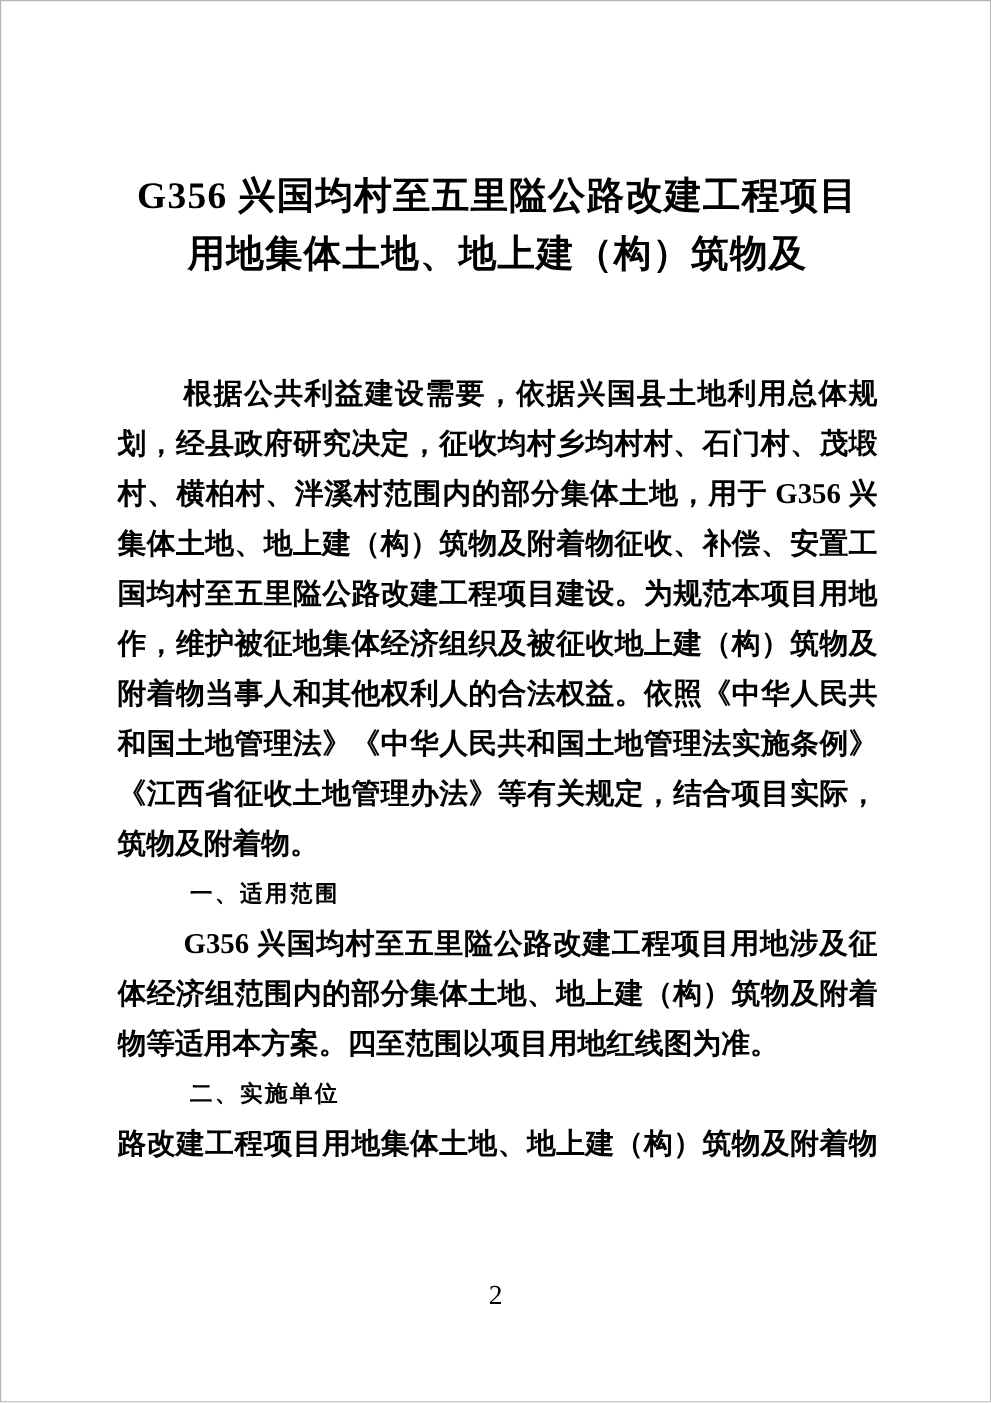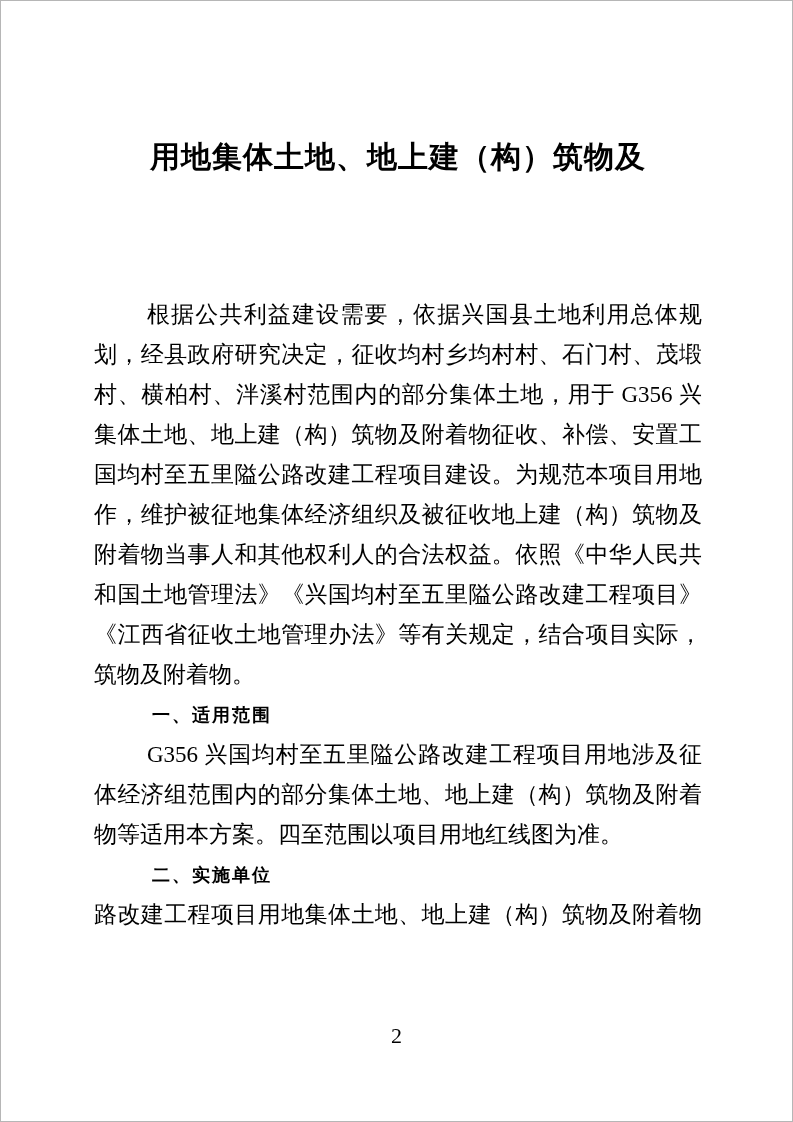--- a/index.html
+++ b/index.html
@@ -32,20 +32,21 @@
       width: 608px;
       font-family: "Liberation Serif", "DejaVu Serif", serif;
       font-size: 23px;
     }
     .bline {
       height: 40px;
       line-height: 40px;
       text-align: justify;
       text-align-last: justify;
       overflow: hidden;
+      font-weight: bold;
     }
     .bline.indent { text-indent: 2.3em; }
     .bline.para-end { text-align-last: left; }
     .sec-heading {
       height: 40px;
       line-height: 40px;
       padding-left: 58px;
       font-family: "Liberation Sans", "DejaVu Sans", sans-serif;
       font-weight: 700;
       font-size: 18px;
@@ -60,32 +61,33 @@
       font-family: "Liberation Serif", "DejaVu Serif", serif;
       font-size: 22px;
     }
   </style>
 </head>
 <body>
 
 <div class="page">
 
   <div class="doc-title">
+    <div>G356 兴国均村至五里隘公路改建工程项目</div>
     <div>用地集体土地、地上建（构）筑物及</div>
   </div>
 
   <div class="doc-body">
     <div class="bline indent">根据公共利益建设需要，依据兴国县土地利用总体规</div>
     <div class="bline">划，经县政府研究决定，征收均村乡均村村、石门村、茂塅</div>
     <div class="bline">村、横柏村、泮溪村范围内的部分集体土地，用于 G356 兴</div>
     <div class="bline">集体土地、地上建（构）筑物及附着物征收、补偿、安置工</div>
     <div class="bline">国均村至五里隘公路改建工程项目建设。为规范本项目用地</div>
     <div class="bline">作，维护被征地集体经济组织及被征收地上建（构）筑物及</div>
     <div class="bline">附着物当事人和其他权利人的合法权益。依照《中华人民共</div>
-    <div class="bline">和国土地管理法》《兴国均村至五里隘公路改建工程项目》</div>
+    <div class="bline">和国土地管理法》《中华人民共和国土地管理法实施条例》</div>
     <div class="bline">《江西省征收土地管理办法》等有关规定，结合项目实际，</div>
     <div class="bline para-end">筑物及附着物。</div>
 
     <div class="sec-heading">一、适用范围</div>
     <div class="bline indent">G356 兴国均村至五里隘公路改建工程项目用地涉及征</div>
     <div class="bline">体经济组范围内的部分集体土地、地上建（构）筑物及附着</div>
     <div class="bline para-end">物等适用本方案。四至范围以项目用地红线图为准。</div>
 
     <div class="sec-heading">二、实施单位</div>
     <div class="bline">路改建工程项目用地集体土地、地上建（构）筑物及附着物</div>

